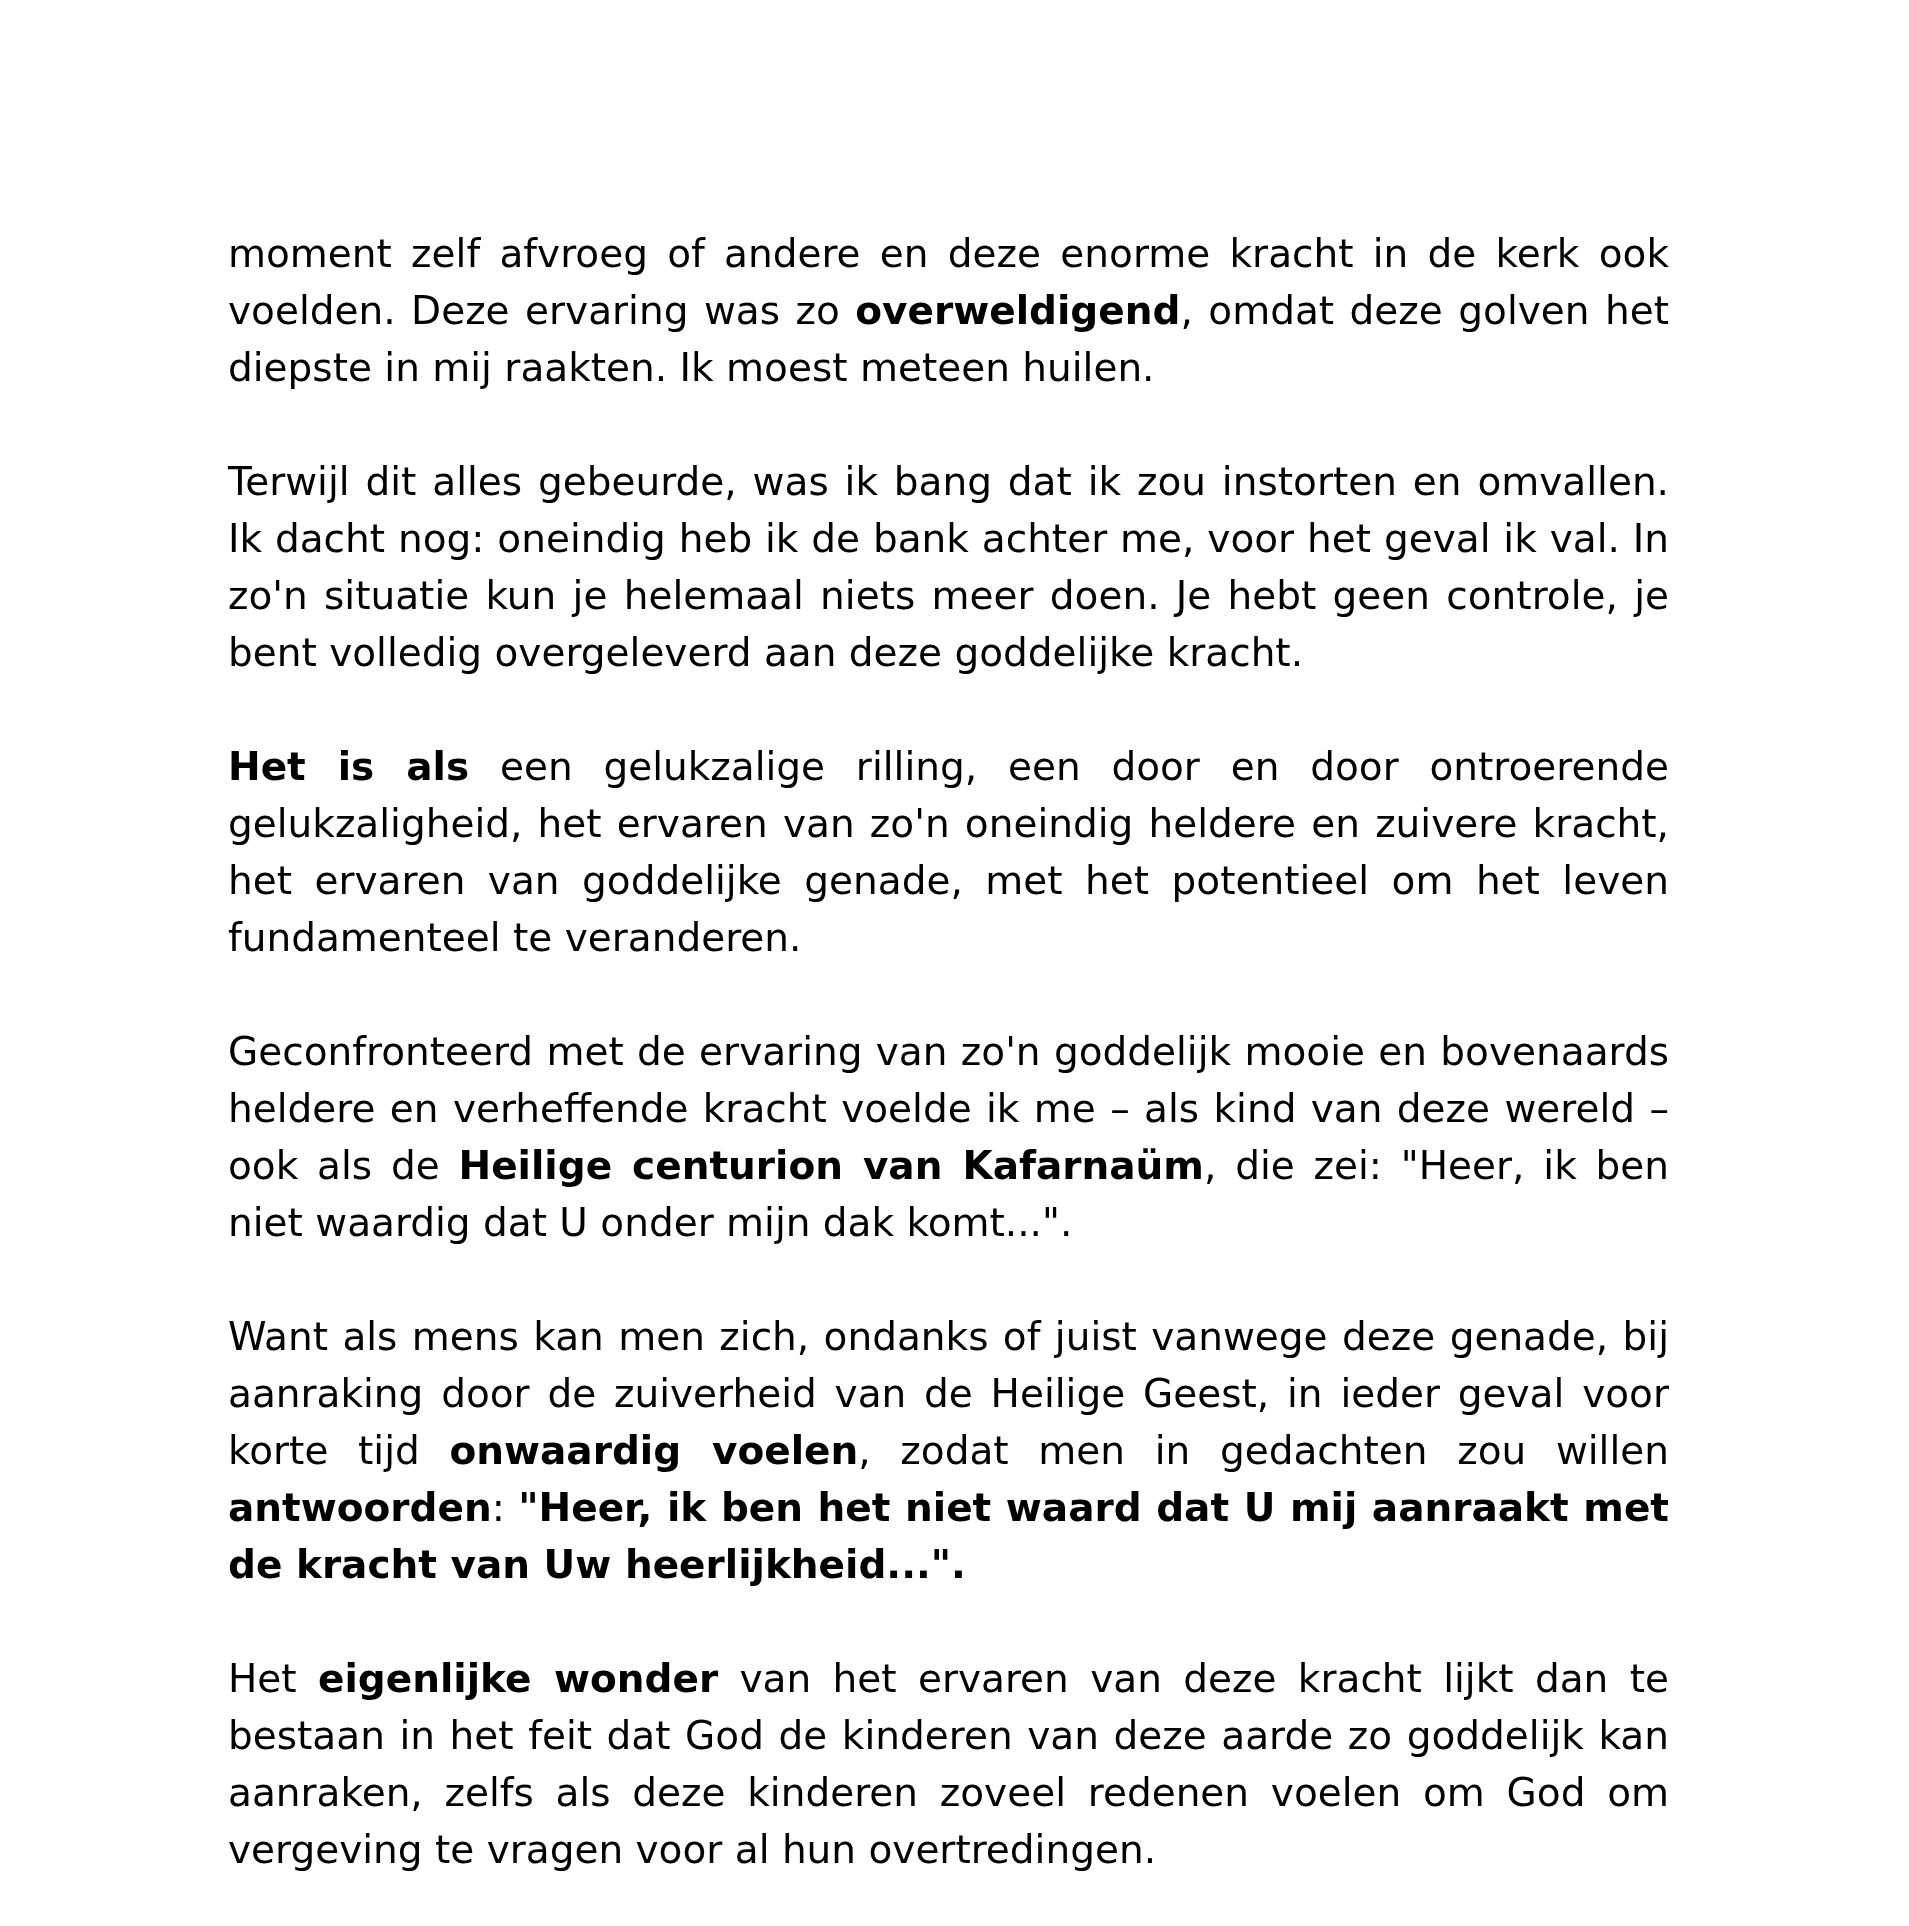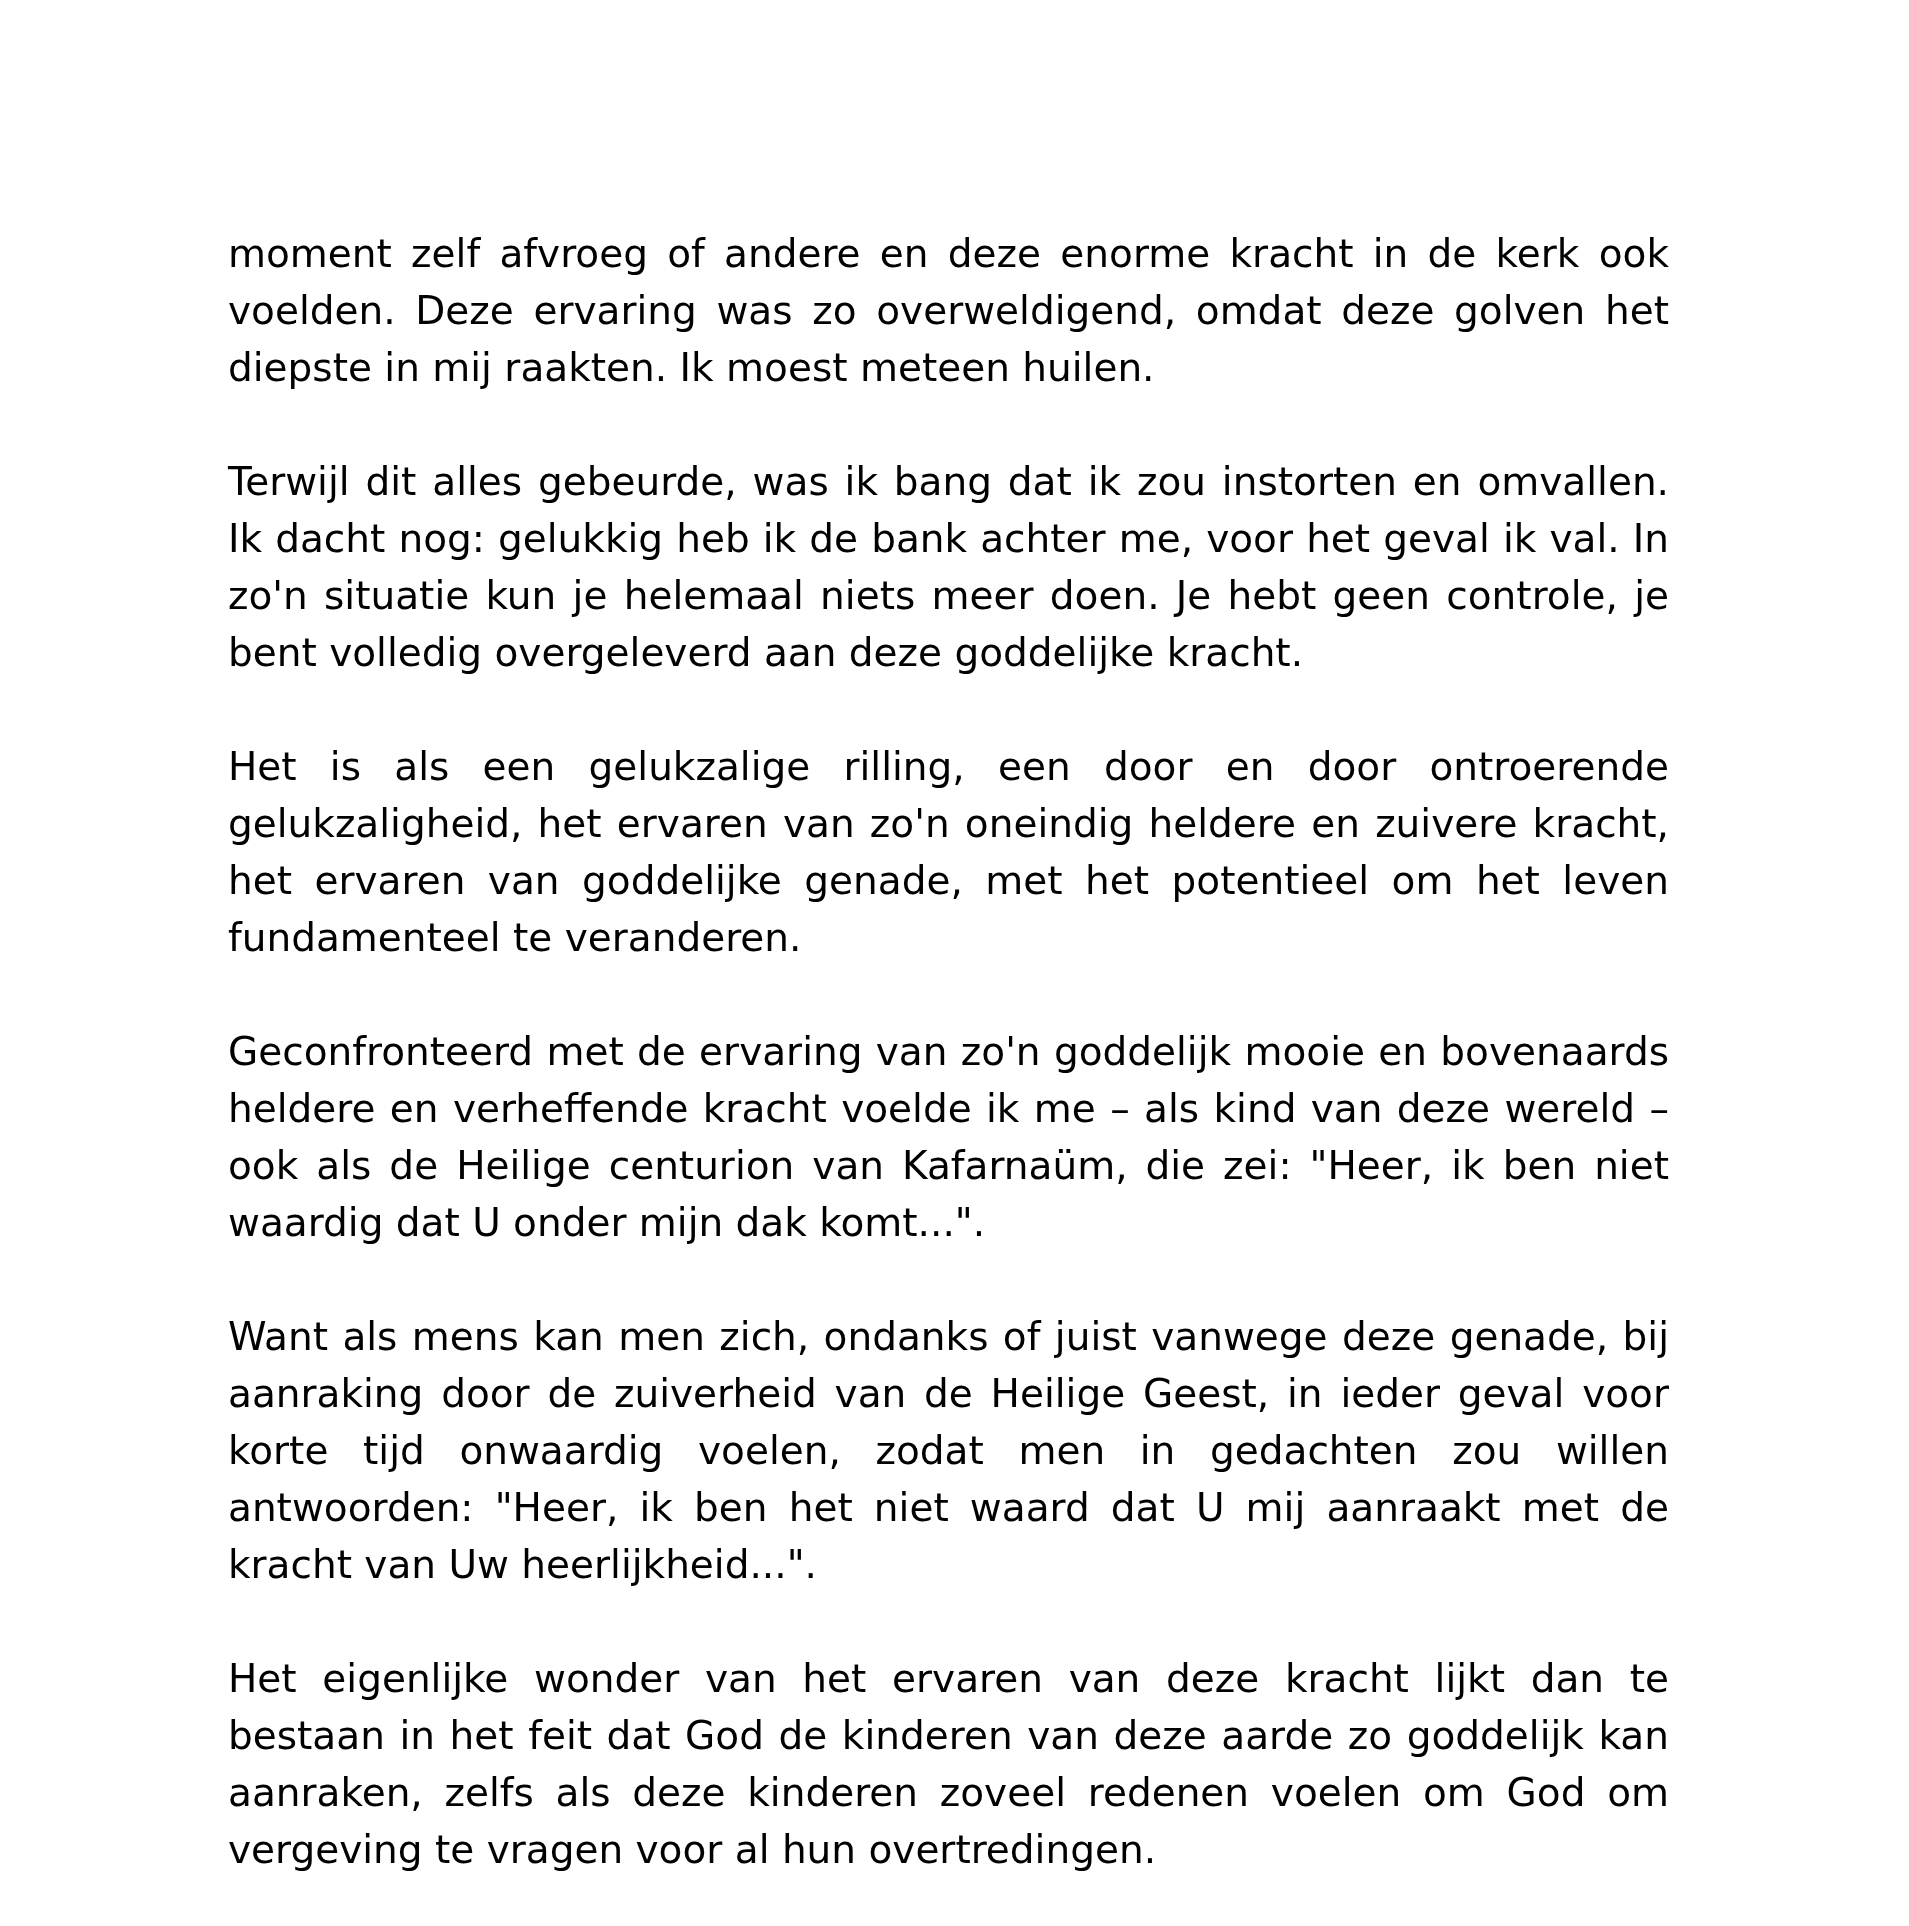--- a/index.html
+++ b/index.html
@@ -33,30 +33,30 @@
     letter-spacing: 0px;
   }
   .para {
     margin: 0 0 57px 0;
     padding: 0;
   }
   .para:last-child {
     margin-bottom: 16px;
   }
   .bold {
-    font-weight: normal;
+    font-weight: bold;
   }
 </style>
 </head>
 <body>
 
 <div class="page">
   <div class="content" id="paragraphs">
       <p class="para"><span>moment zelf afvroeg of andere en deze enorme kracht in de kerk ook voelden. Deze ervaring was zo </span><span class="bold">overweldigend</span><span>, omdat deze golven het diepste in mij raakten.  Ik moest meteen huilen.</span></p>
-      <p class="para"><span>Terwijl dit alles gebeurde, was ik bang dat ik zou instorten en omvallen. Ik dacht nog: gelukkig heb ik de bank achter me, voor het geval ik val. In zo'n situatie kun je helemaal niets meer doen. Je hebt geen controle, je bent volledig overgeleverd aan deze goddelijke kracht.</span></p>
+      <p class="para"><span>Terwijl dit alles gebeurde, was ik bang dat ik zou instorten en omvallen. Ik dacht nog: oneindig heb ik de bank achter me, voor het geval ik val. In zo'n situatie kun je helemaal niets meer doen. Je hebt geen controle, je bent volledig overgeleverd aan deze goddelijke kracht.</span></p>
       <p class="para"><span class="bold">Het is als</span><span> een gelukzalige rilling, een door en door ontroerende gelukzaligheid, het ervaren van zo'n oneindig heldere en zuivere kracht, het ervaren van goddelijke genade, met het potentieel om het leven fundamenteel te veranderen.</span></p>
       <p class="para"><span>Geconfronteerd met de ervaring van zo'n goddelijk mooie en bovenaards heldere en verheffende kracht voelde ik me – als kind van deze wereld – ook als de </span><span class="bold">Heilige centurion van Kafarnaüm</span><span>, die zei: "Heer, ik ben niet waardig dat U onder mijn dak komt...".</span></p>
       <p class="para"><span>Want als mens kan men zich, ondanks of juist vanwege deze genade, bij aanraking door de zuiverheid van de Heilige Geest, in ieder geval voor korte tijd </span><span class="bold">onwaardig voelen</span><span>, zodat men in gedachten zou willen </span><span class="bold">antwoorden</span><span>: </span><span class="bold">"Heer, ik ben het niet waard dat U mij aanraakt met de kracht van Uw heerlijkheid...".</span></p>
       <p class="para"><span>Het </span><span class="bold">eigenlijke wonder</span><span> van het ervaren van deze kracht lijkt dan te bestaan in het feit dat God de kinderen van deze aarde zo goddelijk kan aanraken, zelfs als deze kinderen zoveel redenen voelen om God om vergeving te vragen voor al hun overtredingen.</span></p>
     </div>
 
 </div>
 
 
 </body></html>

